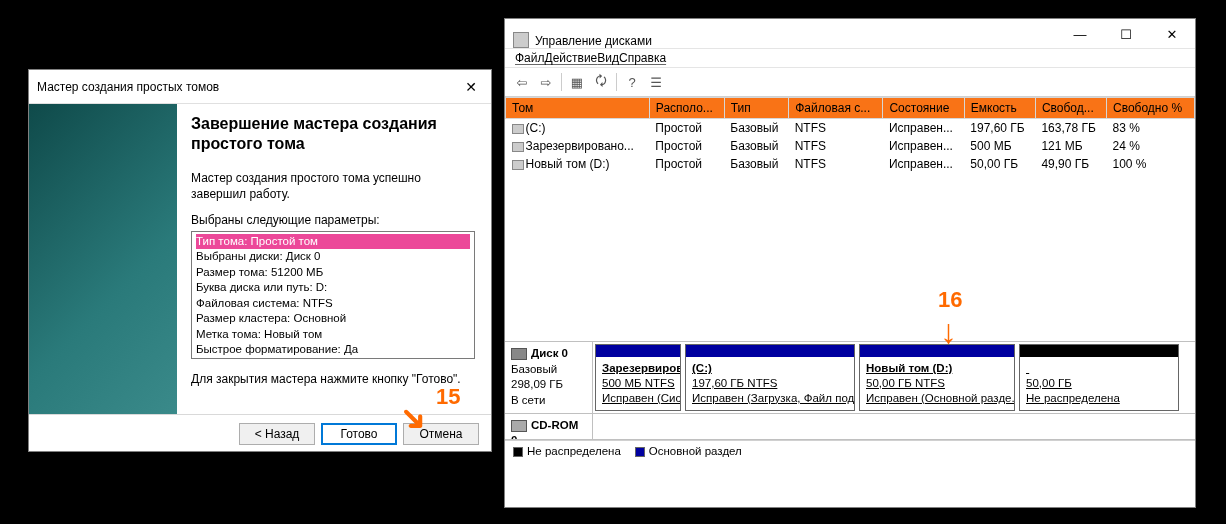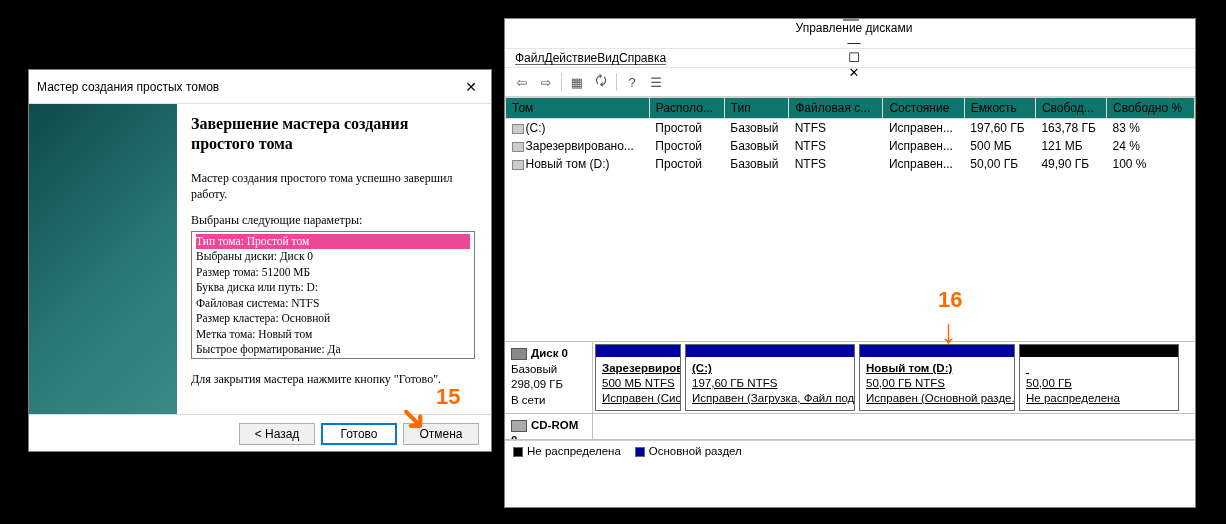--- a/index.html
+++ b/index.html
@@ -16,45 +16,45 @@
 .window {
   background: #fff;
   border: 1px solid #808080;
   position: absolute;
 }
 
 .wizard { left: 28px; top: 69px; width: 464px; height: 383px; }
 .wizard-titlebar { display: flex; justify-content: space-between; align-items: center; height: 34px; padding: 0 8px; border-bottom: 1px solid #e0e0e0; }
 .wizard-titlebar .title { font-size: 12px; }
 .wizard-titlebar .close { font-size: 14px; padding: 0 6px; }
-.wizard-body { display: flex; height: 310px; font-family: Liberation Serif, serif; }
+.wizard-body { display: flex; height: 310px; }
 .wizard-side { width: 148px; background: linear-gradient(135deg, #0f4a4a 0%, #2a7a7a 60%, #3a8a8a 100%); }
 .wizard-content { flex: 1; padding: 10px 16px 8px 14px; }
 .wizard-heading { font-size: 16px; font-weight: 700; margin-bottom: 16px; line-height: 1.25; }
 .wizard-text { font-size: 12px; margin-bottom: 10px; line-height: 1.35; }
 .wizard-params-box { border: 1px solid #7a7a7a; padding: 2px 4px; font-size: 11.5px; line-height: 1.35; margin-bottom: 12px; height: 128px; overflow: hidden; }
 .wizard-params-box div:first-child { background: #ec4899; color: #fff; }
 .wizard-buttons { display: flex; justify-content: flex-end; gap: 6px; padding: 8px 12px; border-top: 1px solid #d9d9d9; }
 .wizard-buttons button { min-width: 76px; height: 22px; background: #f0f0f0; border: 1px solid #adadad; font-size: 12px; }
 .wizard-buttons button.primary { border: 2px solid #0078d7; background: #fff; }
 
 
 .diskmgmt { left: 504px; top: 18px; width: 692px; height: 490px; }
-.dm-titlebar { display: flex; align-items: center; height: 30px; padding: 0 0 0 8px; border-bottom: 1px solid #e5e5e5; flex-direction: column; }
+.dm-titlebar { display: flex; align-items: flex-end; height: 30px; padding: 0 0 0 8px; border-bottom: 1px solid #e5e5e5; }
 .dm-titlebar .icon { width: 16px; height: 16px; margin-right: 6px; background: #ccc; display: inline-block; border: 1px solid #888; }
 .dm-titlebar .title { flex: 1; font-size: 12px; }
 .dm-titlebar .ctrl { width: 46px; height: 28px; display: flex; align-items: center; justify-content: center; font-size: 13px; }
 .dm-menubar { display: flex; padding: 2px 10px; font-size: 12px; border-bottom: 1px solid #e5e5e5; }
 .dm-menubar span { text-decoration: underline; text-decoration-color: #666; text-underline-offset: 2px; }
 .dm-toolbar { display: flex; gap: 2px; padding: 3px 6px; border-bottom: 1px solid #d0d0d0; }
 .tb-btn { width: 22px; height: 22px; border: 1px solid transparent; display: flex; align-items: center; justify-content: center; font-size: 13px; color: #555; }
 .tb-sep { width: 1px; background: #ccc; margin: 2px 2px; }
 
 .dm-table { width: 100%; border-collapse: collapse; font-size: 12px; }
-.dm-table th { background: #0f766e; border: 1px solid #d6d6d6; text-align: left; padding: 3px 6px; font-weight: 400; }
+.dm-table th { background: #f97316; border: 1px solid #d6d6d6; text-align: left; padding: 3px 6px; font-weight: 400; }
 .dm-table td { padding: 2px 6px; white-space: nowrap; }
 .volicon { display: inline-block; width: 12px; height: 10px; background: #ccc; border: 1px solid #888; vertical-align: middle; margin-right: 2px; }
 
 .dm-middle { height: 168px; }
 
 .dm-graph-area { border-top: 1px solid #c0c0c0; }
 .disk-row { display: flex; border-bottom: 1px solid #c0c0c0; }
 .disk-label { width: 88px; padding: 4px 6px; font-size: 11.5px; line-height: 1.35; background: #fff; border-right: 1px solid #c0c0c0; }
 .disk-label .dicon { display: inline-block; width: 16px; height: 12px; background: #888; border: 1px solid #555; margin-right: 4px; vertical-align: middle; }
 .disk-partitions { flex: 1; display: flex; }

